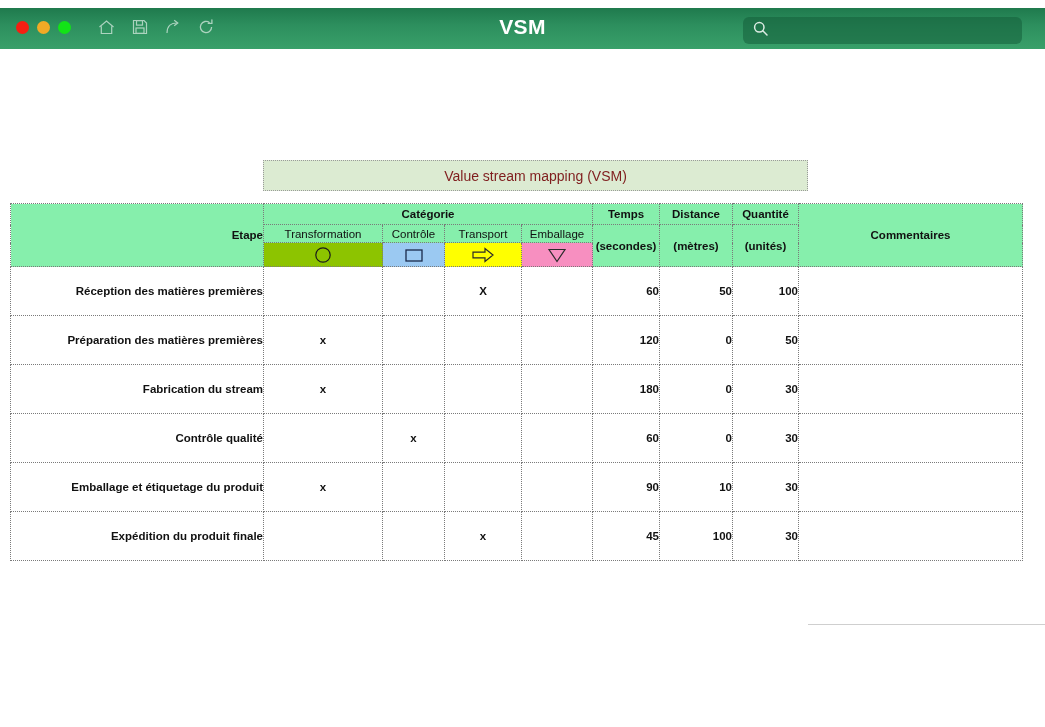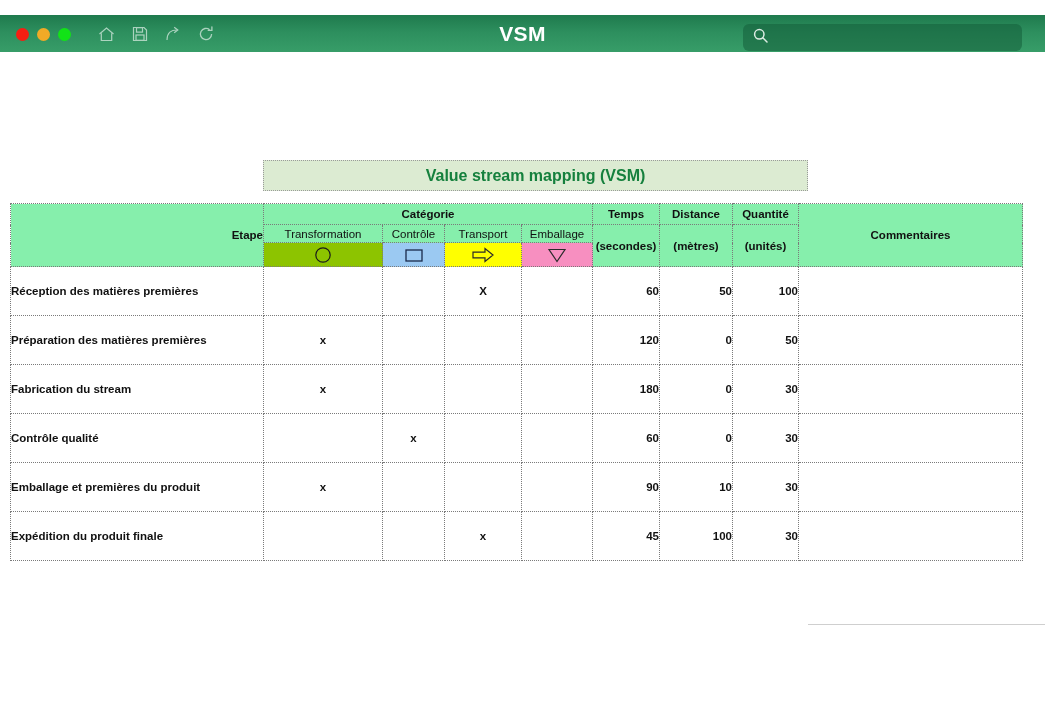--- a/index.html
+++ b/index.html
@@ -9,21 +9,21 @@
     height: 727px;
     background: #ffffff;
     font-family: "Liberation Sans", sans-serif;
     overflow: hidden;
     position: relative;
   }
 
   
   .toolbar {
     position: absolute;
-    left: 0; top: 15px;
+    left: 0; top: 8px;
     width: 1045px;
     height: 41px;
     background: linear-gradient(180deg, #1f7a4d 0%, #2d8f5e 42%, #39a06a 100%);
     overflow: hidden;
   }
   .toolbar-inner {
     position: relative;
     width: 100%;
     height: 38px;
     display: flex;
@@ -104,23 +104,23 @@
     position: absolute;
     left: 263px; top: 108px;
     width: 545px; height: 31px;
     background: #dcebd2;
     border: 1px dotted #9a9a9a;
     display: flex;
     align-items: center;
     justify-content: center;
   }
   .banner-text {
-    font-size: 16px;
-    font-weight: bold;
-    color: #15803d;
+    font-size: 14px;
+    font-weight: normal;
+    color: #7f1d1d;
   }
 
   .vsm-table {
     position: absolute;
     left: 10px; top: 151px;
     border-collapse: collapse;
     table-layout: fixed;
   }
   .vsm-table td, .vsm-table th {
     border: 1px dotted #7a7a7a;
@@ -155,21 +155,21 @@
 
   .sym-cell { height: 24px; text-align: center; padding: 0; }
   .sym-transformation { background: #8dc400; }
   .sym-controle       { background: #9bc9f2; }
   .sym-transport      { background: #ffff00; }
   .sym-stockage       { background: #f78fc0; }
   .sym-cell svg { display: block; margin: 0 auto; }
 
   .data-row td { height: 49px; background: #ffffff; }
   .cell-etape {
-    text-align: left;
+    text-align: right;
     padding-left: 8px;
     font-weight: bold;
     font-size: 11.5px;
   }
   .cell-mark { text-align: center; font-weight: bold; font-size: 12px; }
   .cell-num  { text-align: right; font-weight: bold; font-size: 11.5px; }
   .cell-comm { border-left: 1px dotted #7a7a7a; border-top: 1px solid #d0d0d0;
                border-bottom: 1px solid #d0d0d0; border-right: 1px dotted #7a7a7a; }
 
   .tail-rule {
@@ -345,21 +345,21 @@
         <td class="cell-mark">x</td>
         <td class="cell-mark"></td>
         <td class="cell-mark"></td>
         <td class="cell-num">60</td>
         <td class="cell-num">0</td>
         <td class="cell-num">30</td>
         <td class="cell-comm"></td>
       </tr>
 
       <tr class="data-row">
-        <td class="cell-etape">Emballage et premières du produit</td>
+        <td class="cell-etape">Emballage et étiquetage du produit</td>
         <td class="cell-mark">x</td>
         <td class="cell-mark"></td>
         <td class="cell-mark"></td>
         <td class="cell-mark"></td>
         <td class="cell-num">90</td>
         <td class="cell-num">10</td>
         <td class="cell-num">30</td>
         <td class="cell-comm"></td>
       </tr>
 

